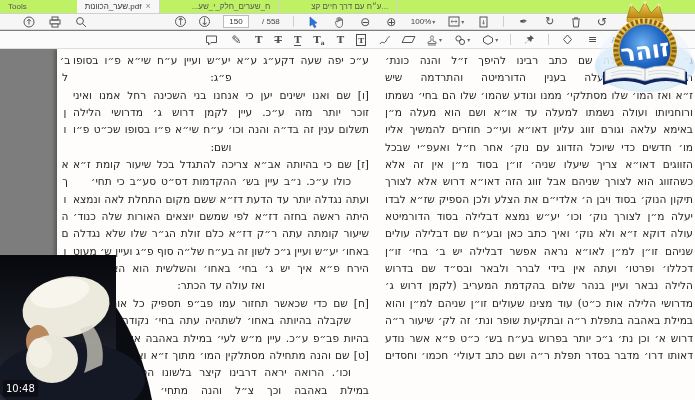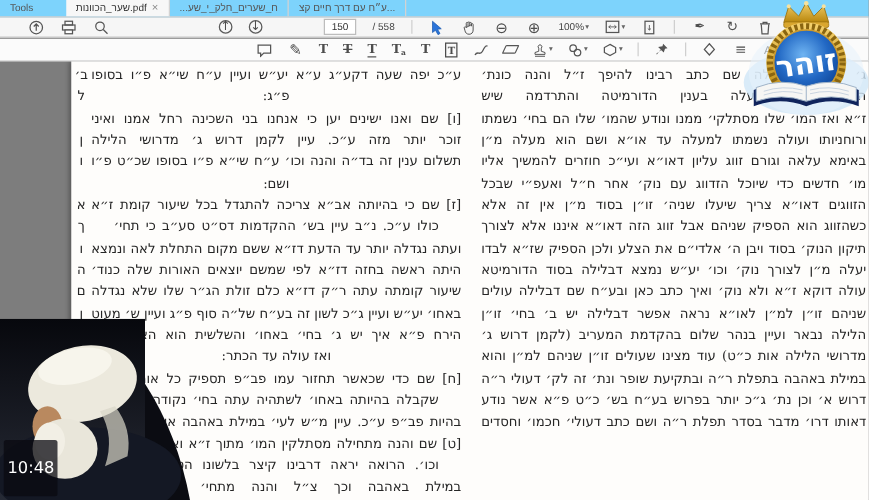--- a/index.html
+++ b/index.html
@@ -1,29 +1,29 @@
 <!DOCTYPE html>
 <html><head>
 <meta charset="utf-8">
 <style>
   html,body{margin:0;padding:0;}
   body{width:695px;height:400px;overflow:hidden;position:relative;font-family:"Liberation Sans",sans-serif;background:#7d7d7d;}
   
-  .tabbar{position:absolute;left:0;top:0;width:695px;height:13px;background:#7dd3fc;border-bottom:1px solid #cfcfcf;display:flex;align-items:stretch;font-size:8px;color:#555;z-index:4;}
+  .tabbar{position:absolute;left:0;top:0;width:695px;height:13px;background:#bef264;border-bottom:1px solid #cfcfcf;display:flex;align-items:stretch;font-size:8px;color:#555;z-index:4;gap:24px;}
   .tab{display:flex;align-items:center;gap:4px;padding:0 8px;border-right:1px solid #d2d2d2;max-width:110px;white-space:nowrap;overflow:hidden;}
   .tab.tools{border-right:none;margin-right:18px;}
   .tab.active{background:#f7f7f7;color:#333;}
   .tab .x{color:#888;font-size:9px;line-height:9px;}
   .toolbar{position:absolute;left:0;top:14px;width:695px;height:16px;background:#f6f6f6;border-bottom:1px solid #d6d6d6;display:flex;align-items:center;gap:13px;padding-left:22px;box-sizing:border-box;font-size:9px;color:#4d4d4d;z-index:4;}
   .commentbar{position:absolute;left:0;top:31px;width:695px;height:18px;background:#fbfbfb;border-bottom:1px solid #dedede;display:flex;align-items:center;gap:12px;padding-left:205px;box-sizing:border-box;font-size:9px;color:#4d4d4d;z-index:4;}
   .ic{display:inline-flex;align-items:center;justify-content:center;width:13px;height:13px;color:#4d4d4d;}
   .glyph{font-size:10px;line-height:10px;font-family:"DejaVu Sans",sans-serif;}
   .circ{width:11px;height:11px;border:1px solid #5a5a5a;border-radius:50%;display:inline-flex;align-items:center;justify-content:center;font-size:7px;line-height:7px;box-sizing:border-box;}
   .vdiv{width:1px;height:11px;background:#cfcfcf;}
-  .pagebox{width:24px;height:11px;border:1px solid #bdbdbd;background:#fff;display:inline-flex;align-items:center;justify-content:center;font-size:8px;color:#333;margin-left:36px;}
+  .pagebox{width:24px;height:11px;border:1px solid #bdbdbd;background:#fff;display:inline-flex;align-items:center;justify-content:center;font-size:8px;color:#333;}
   .zoomtxt{font-size:8px;color:#444;text-align:right;}
   .caret{font-size:6px;color:#666;margin-left:1px;font-family:"DejaVu Sans",sans-serif;}
   .tt{font:600 10px "DejaVu Serif",serif;color:#4d4d4d;position:relative;}
   .tt.strike{text-decoration:line-through;}
   .tt.boxed{border:1px solid #4d4d4d;padding:0 1px;font-size:8px;}
   .tt .suba{font-size:6px;vertical-align:-2px;}
   .eraser{width:9px;height:5px;border:1px solid #555;transform:skewX(-25deg);border-radius:1px;}
   .spacer{width:62px;}
   .aa{font-size:9px;color:#4d4d4d;}
   
@@ -35,21 +35,21 @@
   .sliver{position:absolute;left:2px;top:3px;width:12px;direction:rtl;font-family:"DejaVu Sans",sans-serif;font-size:10.6px;color:#262626;}
   .tl{height:17.35px;line-height:17.35px;overflow:hidden;white-space:normal;}
   .tj{text-align:justify;}
   .tj::after{content:"";display:inline-block;width:100%;height:0;}
   .tc{text-align:center;white-space:nowrap;}
   .ti{padding:0 18px;box-sizing:border-box;}
   .tl b{font-weight:400;}
   
   .logo{position:absolute;right:0;top:0;width:104px;height:92px;z-index:6;}
   .video{position:absolute;left:0;top:255px;width:152px;height:145px;z-index:5;}
-  .tstamp{position:absolute;left:3px;bottom:3px;z-index:7;color:#fff;background:rgba(10,10,16,.75);font-size:13px;padding:15px 3px;border-radius:2px;font-family:"DejaVu Sans",sans-serif;}
+  .tstamp{position:absolute;left:3px;bottom:3px;z-index:7;color:#fff;background:rgba(10,10,16,.75);font-size:10px;padding:3px 3px;border-radius:2px;font-family:"DejaVu Sans",sans-serif;}
 </style>
 </head>
 <body>
 
 <div class="tabbar">
   <div class="tab tools">
       <span>Tools</span>
     </div>
   <div class="tab active">
     <span>שער_הכוונות.pdf</span>
@@ -249,28 +249,29 @@
         <div class="tl tj">במילת באהבה וכך צ״ל והנה מתחי׳ מסתלקין המו׳</div>
       </div>
     <div class="col col-right">
         <div class="tl tj">ג׳ מדרושי הלילה שם כתב רבינו להיפך ז״ל והנה כונת׳</div>
         <div class="tl tj">הענין הוא למעלה בענין הדורמיטה והתרדמה שיש</div>
         <div class="tl tj">ז״א ואז המו׳ שלו מסתלקי׳ ממנו ונודע שהמו׳ שלו הם בחי׳ נשמתו</div>
         <div class="tl tj">ורוחניותו ועולה נשמתו למעלה עד או״א ושם הוא מעלה מ״ן</div>
         <div class="tl tj">באימא עלאה וגורם זווג עליון דאו״א ועי״כ חוזרים להמשיך אליו</div>
         <div class="tl tj">מו׳ חדשים כדי שיוכל הזדווג עם נוק׳ אחר ח״ל ואעפ״י שבכל</div>
         <div class="tl tj">הזווגים דאו״א צריך שיעלו שניה׳ זו״ן בסוד מ״ן אין זה אלא</div>
-        <div class="tl tj">כשהזווג הוא הספיק שניהם אבל זווג הזה דאו״א איננו אלא לצורך</div>
+        <div class="tl tj">כשהזווג הוא לצורך שניהם אבל זווג הזה דאו״א דרוש אלא לצורך</div>
         <div class="tl tj">תיקון הנוק׳ בסוד ויבן ה׳ אלדי״ם את הצלע ולכן הספיק שז״א לבדו</div>
         <div class="tl tj">יעלה מ״ן לצורך נוק׳ וכו׳ יע״ש נמצא דבלילה בסוד הדורמיטא</div>
         <div class="tl tj">עולה דוקא ז״א ולא נוק׳ ואיך כתב כאן ובע״ח שם דבלילה עולים</div>
         <div class="tl tj">שניהם זו״ן למ״ן לאו״א נראה אפשר דבלילה יש ב׳ בחי׳ זו״ן</div>
+        <div class="tl tj">דכללו׳ ופרטו׳ ועתה אין בידי לברר ולבאר ובס״ד שם בדרוש</div>
         <div class="tl tj">הלילה נבאר ועיין בנהר שלום בהקדמת המעריב (לקמן דרוש ג׳</div>
         <div class="tl tj">מדרושי הלילה אות כ״ט) עוד מצינו שעולים זו״ן שניהם למ״ן והוא</div>
-        <div class="tl tj">במילת באהבה בתפלת ר״ה ובתקיעת שופר ונת׳ זה לק׳ דעולי ר״ה</div>
+        <div class="tl tj">במילת באהבה בתפלת ר״ה ובתקיעת שופר ונת׳ זה לק׳ שיעור ר״ה</div>
         <div class="tl tj">דרוש א׳ וכן נת׳ ג״כ יותר בפרוש בע״ח בש׳ כ״ט פ״א אשר נודע</div>
         <div class="tl tj">דאותו דרו׳ מדבר בסדר תפלת ר״ה ושם כתב דעולי׳ חכמו׳ וחסדים</div>
       </div>
   </div>
 </div>
 
 <div class="logo">
   <svg width="104" height="92" viewBox="0 0 104 92">
     <defs>
       <radialGradient id="gBlue" cx="45%" cy="38%" r="70%">

